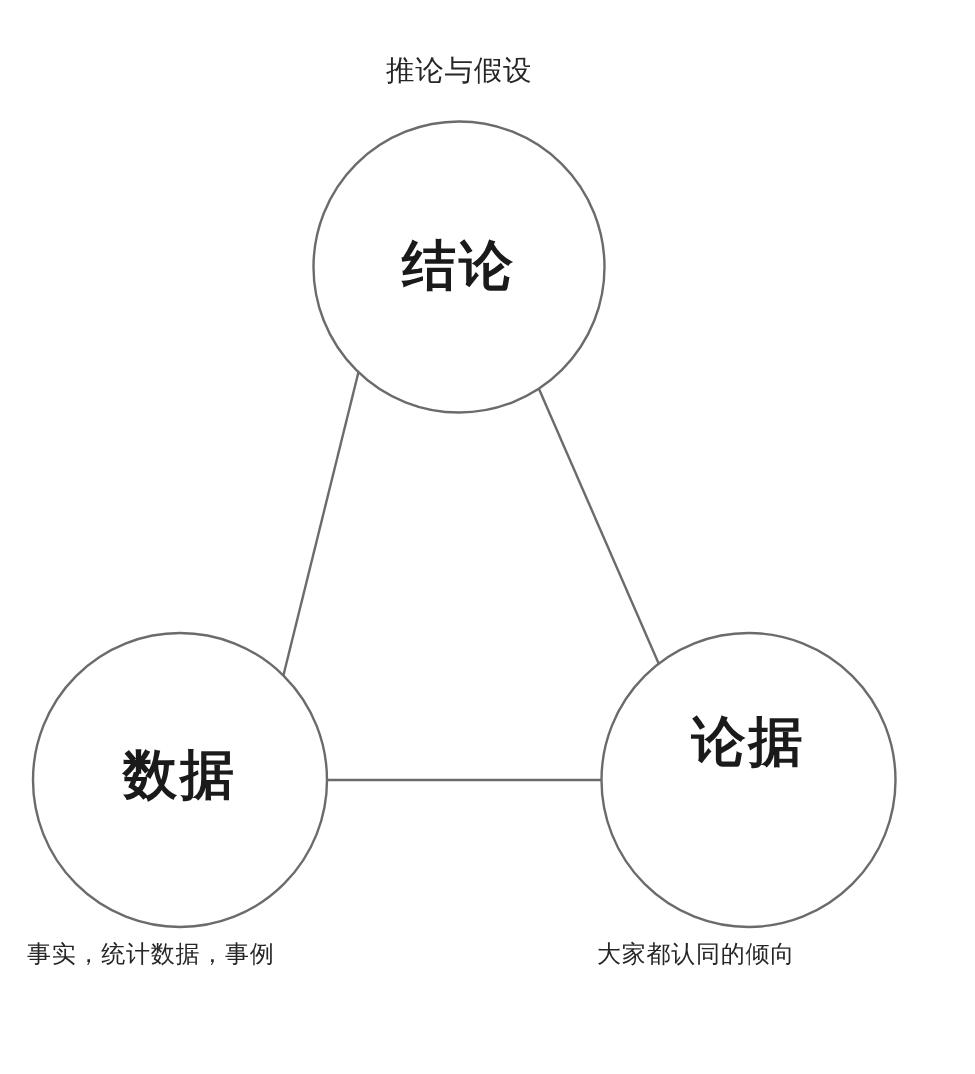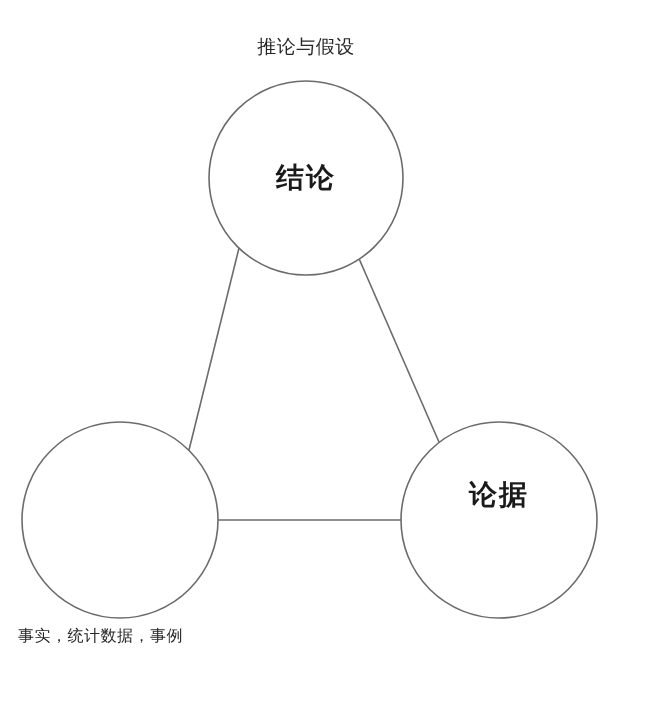--- a/index.html
+++ b/index.html
@@ -25,21 +25,21 @@
     position: absolute;
     left: 0;
     top: 0;
     width: 650px;
     height: 716px;
   }
   .node-label {
     position: absolute;
     text-align: left;
     font-weight: bold;
-    font-size: 28px;
+    font-size: 36px;
     letter-spacing: 2px;
     color: #1a1a1a;
     white-space: nowrap;
     transform: translate(-50%, -50%);
     user-select: none;
   }
   .plain-label {
     position: absolute;
     font-size: 19px;
     font-weight: normal;
@@ -92,24 +92,26 @@
 
     <circle cx="306" cy="178" r="97" fill="#ffffff" stroke="#6b6b6b" stroke-width="1.6"></circle>
     <circle cx="120" cy="520" r="98" fill="#ffffff" stroke="#6b6b6b" stroke-width="1.6"></circle>
     <circle cx="499" cy="520" r="98" fill="#ffffff" stroke="#6b6b6b" stroke-width="1.6"></circle>
   </svg>
 
   <div class="plain-label" id="top-annotation">推论与假设</div>
 
   <div class="node-label" style="left:306px; top:178px;">结论</div>
 
+  <div class="node-label" style="left:120px; top:517px;">数据</div>
 
   <div class="node-label" style="left:499px; top:495px;">论据</div>
 
 
   <div class="caption" id="caption-data">
     <span class="caption-line">事实，统计数据，事例</span>
   </div>
 
   <div class="caption" id="caption-warrant">
+    <span class="caption-line">大家都认同的倾向</span>
   </div>
 
 </div>
 
 </body></html>

